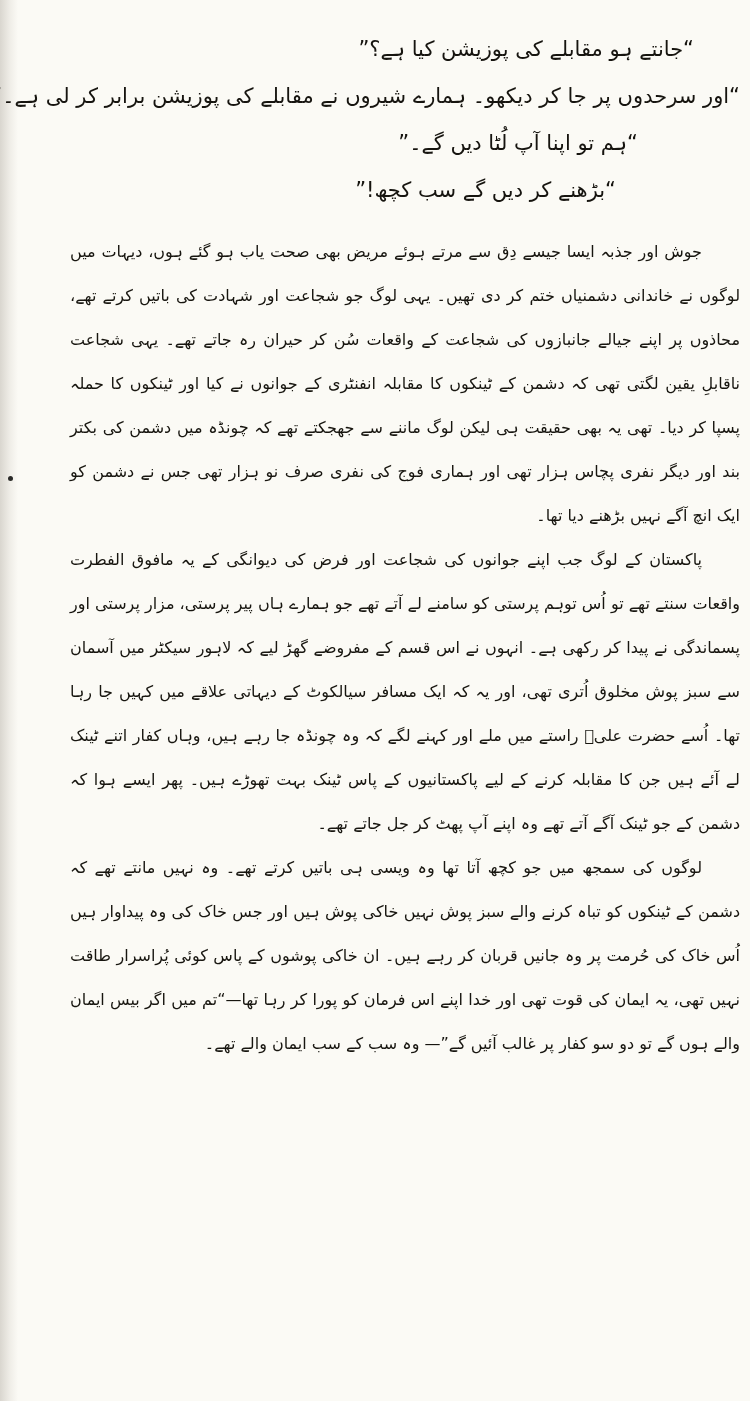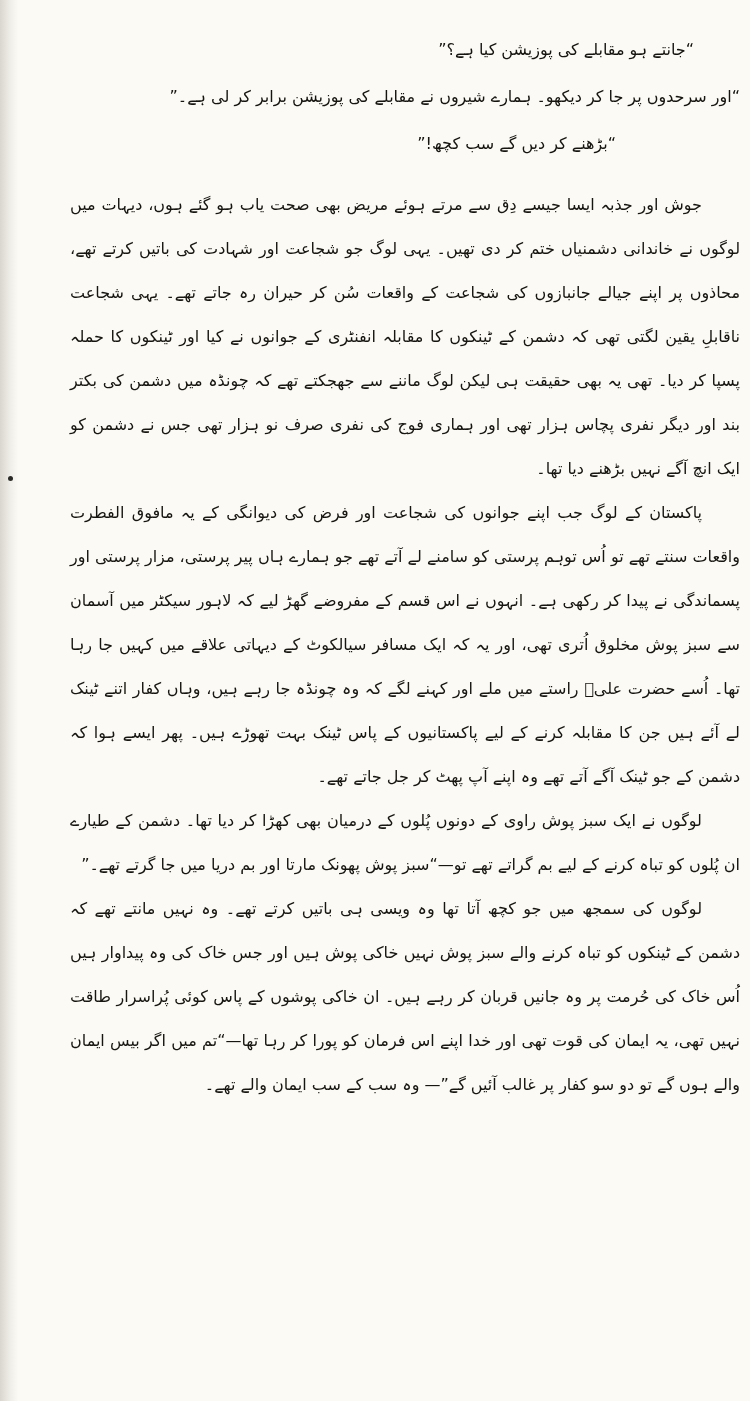--- a/index.html
+++ b/index.html
@@ -40,21 +40,21 @@
     position: absolute;
     top: 26px;
     right: 10px;
     left: 70px;
     direction: rtl;
   }
   .dialogue {
     margin: 0 0 16px 0;
   }
   .dline {
-    font-size: 16px;
+    font-size: 21px;
     line-height: 47px;
     text-align: right;
     white-space: nowrap;
     color: #16140f;
   }
   .d1 { padding-right: 46px; }
   .d2 { padding-right: 34px; }
   .d3 { padding-right: 0px;  }
   .d4 { padding-right: 102px; }
   .d5 { padding-right: 124px; }
@@ -72,22 +72,22 @@
 
 <div class="page">
   <div class="scan-edge"></div>
   <div class="speck"></div>
 
   <div class="content">
 
     <div class="dialogue">
       <div class="dline d1">“جانتے ہو مقابلے کی پوزیشن کیا ہے؟”</div>
       <div class="dline d3">“اور سرحدوں پر جا کر دیکھو۔ ہمارے شیروں نے مقابلے کی پوزیشن برابر کر لی ہے۔”</div>
+      <div class="dline d4">“ہم تو اپنا آپ لُٹا دیں گے۔”</div>
       <div class="dline d5">“بڑھنے کر دیں گے سب کچھ!”</div>
     </div>
 
     <p class="para">جوش اور جذبہ ایسا جیسے دِق سے مرتے ہوئے مریض بھی صحت یاب ہو گئے ہوں، دیہات میں لوگوں نے خاندانی دشمنیاں ختم کر دی تھیں۔ یہی لوگ جو شجاعت اور شہادت کی باتیں کرتے تھے، محاذوں پر اپنے جیالے جانبازوں کی شجاعت کے واقعات سُن کر حیران رہ جاتے تھے۔ یہی شجاعت ناقابلِ یقین لگتی تھی کہ دشمن کے ٹینکوں کا مقابلہ انفنٹری کے جوانوں نے کیا اور ٹینکوں کا حملہ پسپا کر دیا۔ تھی یہ بھی حقیقت ہی لیکن لوگ ماننے سے جھجکتے تھے کہ چونڈہ میں دشمن کی بکتر بند اور دیگر نفری پچاس ہزار تھی اور ہماری فوج کی نفری صرف نو ہزار تھی جس نے دشمن کو ایک انچ آگے نہیں بڑھنے دیا تھا۔</p>
     <p class="para">پاکستان کے لوگ جب اپنے جوانوں کی شجاعت اور فرض کی دیوانگی کے یہ مافوق الفطرت واقعات سنتے تھے تو اُس توہم پرستی کو سامنے لے آتے تھے جو ہمارے ہاں پیر پرستی، مزار پرستی اور پسماندگی نے پیدا کر رکھی ہے۔ انہوں نے اس قسم کے مفروضے گھڑ لیے کہ لاہور سیکٹر میں آسمان سے سبز پوش مخلوق اُتری تھی، اور یہ کہ ایک مسافر سیالکوٹ کے دیہاتی علاقے میں کہیں جا رہا تھا۔ اُسے حضرت علیؓ راستے میں ملے اور کہنے لگے کہ وہ چونڈہ جا رہے ہیں، وہاں کفار اتنے ٹینک لے آئے ہیں جن کا مقابلہ کرنے کے لیے پاکستانیوں کے پاس ٹینک بہت تھوڑے ہیں۔ پھر ایسے ہوا کہ دشمن کے جو ٹینک آگے آتے تھے وہ اپنے آپ پھٹ کر جل جاتے تھے۔</p>
-    <p class="para">لوگوں نے ایک سبز پوش راوی کے دونوں پُلوں کے درمیان بھی کھڑا کر دیا تھا۔ دشمن کے طیارے ان پُلوں کو تباہ کرنے کے لیے بم گراتے تھے تو—“سبز پوش پھونک مارتا اور بم دریا میں جا گرتے تھے۔”</p>
     <p class="para">لوگوں کی سمجھ میں جو کچھ آتا تھا وہ ویسی ہی باتیں کرتے تھے۔ وہ نہیں مانتے تھے کہ دشمن کے ٹینکوں کو تباہ کرنے والے سبز پوش نہیں خاکی پوش ہیں اور جس خاک کی وہ پیداوار ہیں اُس خاک کی حُرمت پر وہ جانیں قربان کر رہے ہیں۔ ان خاکی پوشوں کے پاس کوئی پُراسرار طاقت نہیں تھی، یہ ایمان کی قوت تھی اور خدا اپنے اس فرمان کو پورا کر رہا تھا—“تم میں اگر بیس ایمان والے ہوں گے تو دو سو کفار پر غالب آئیں گے”— وہ سب کے سب ایمان والے تھے۔</p>
 
   </div>
 </div>
 
 </body></html>

